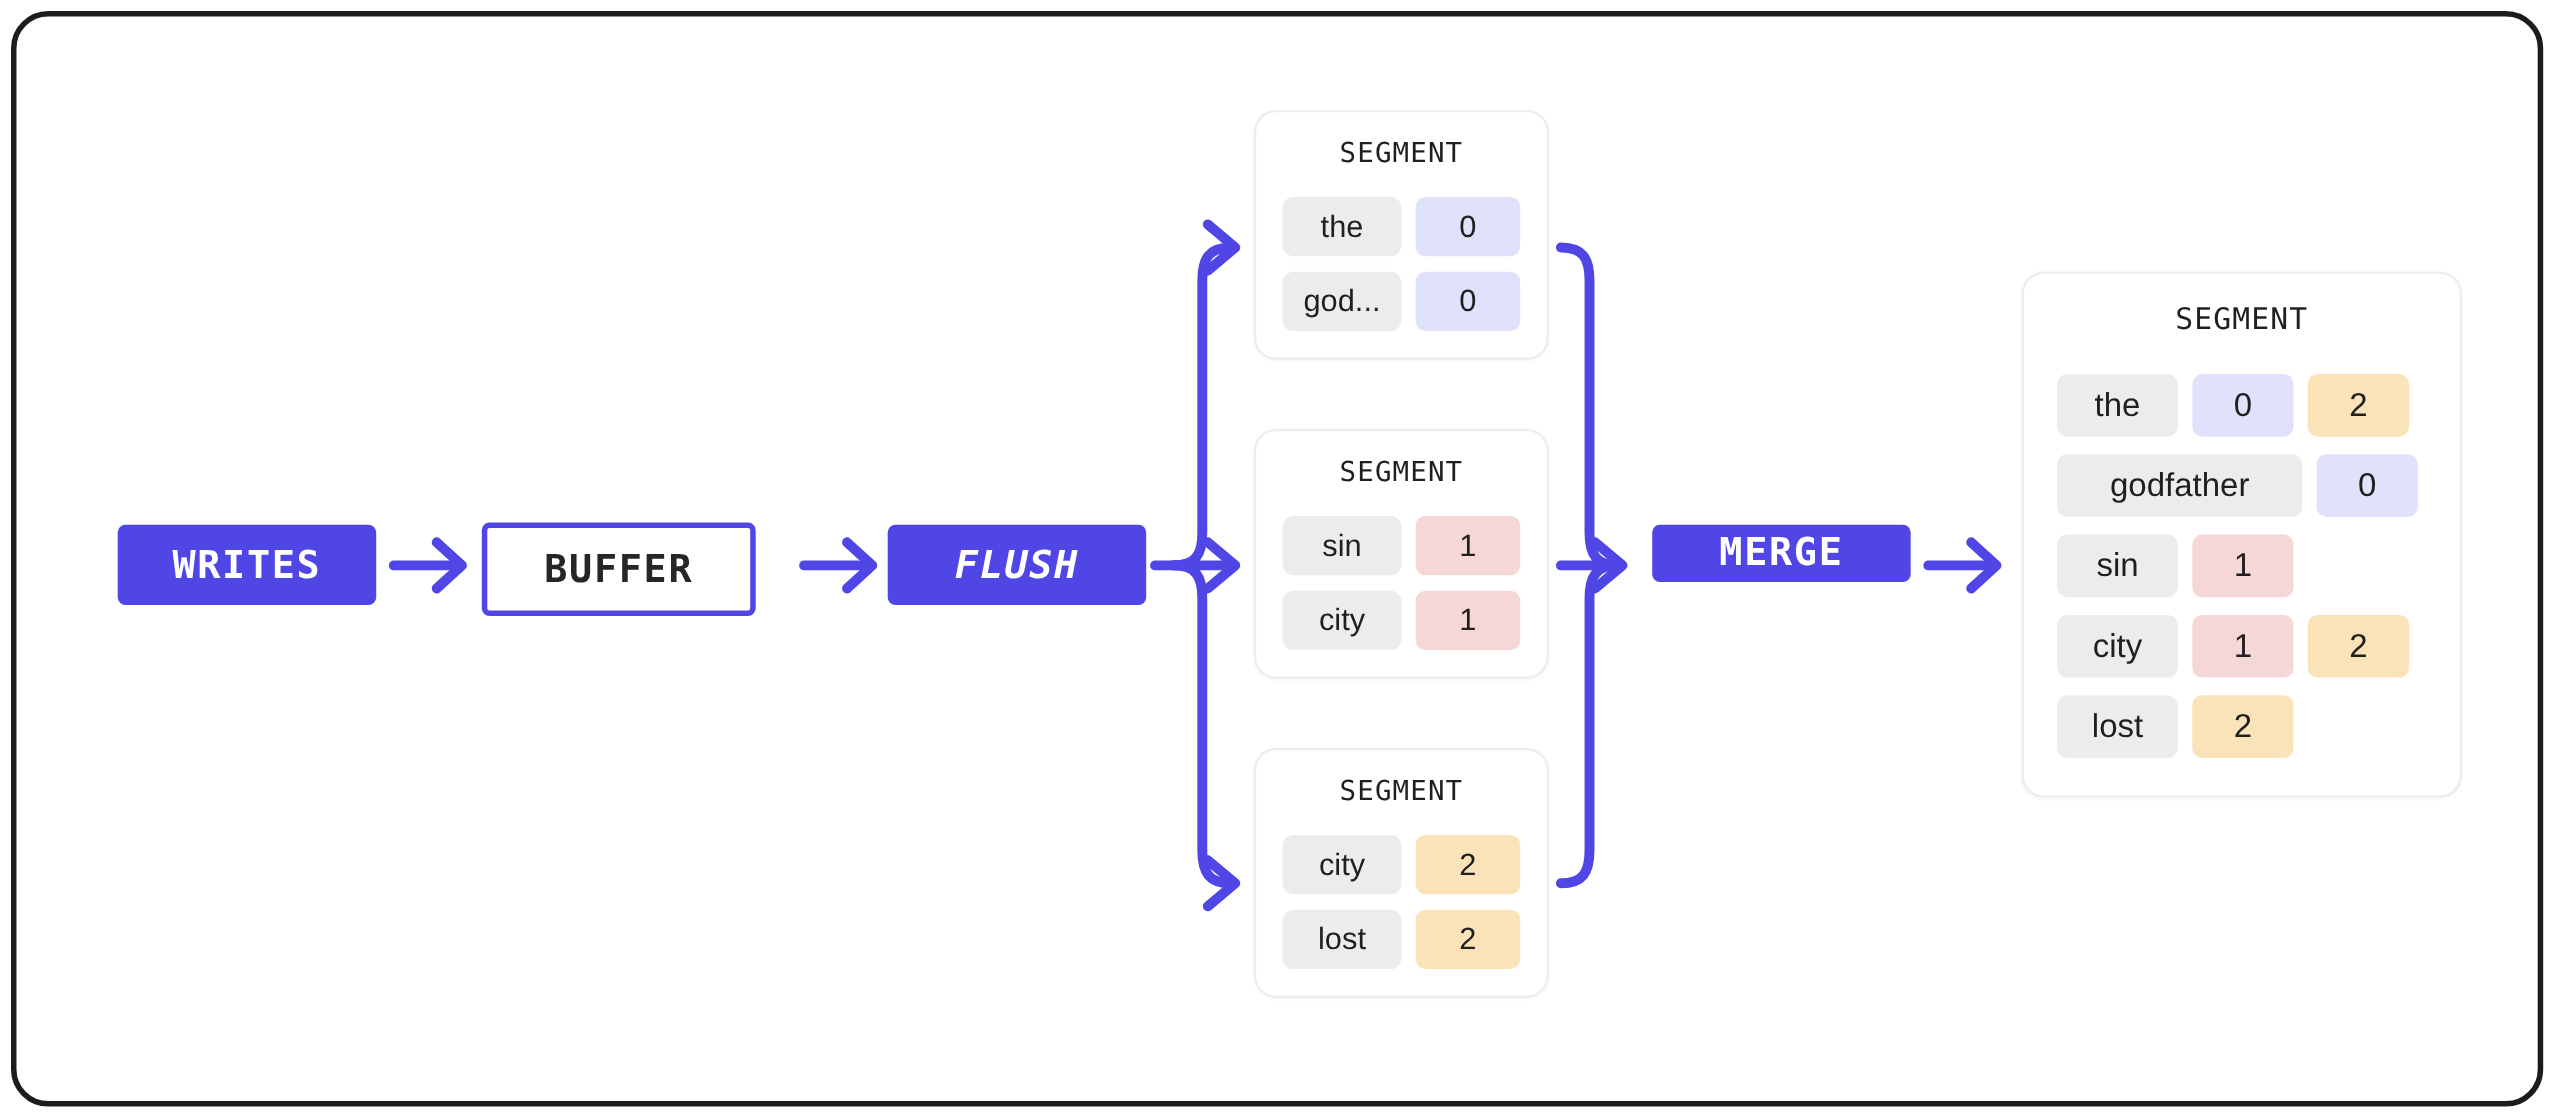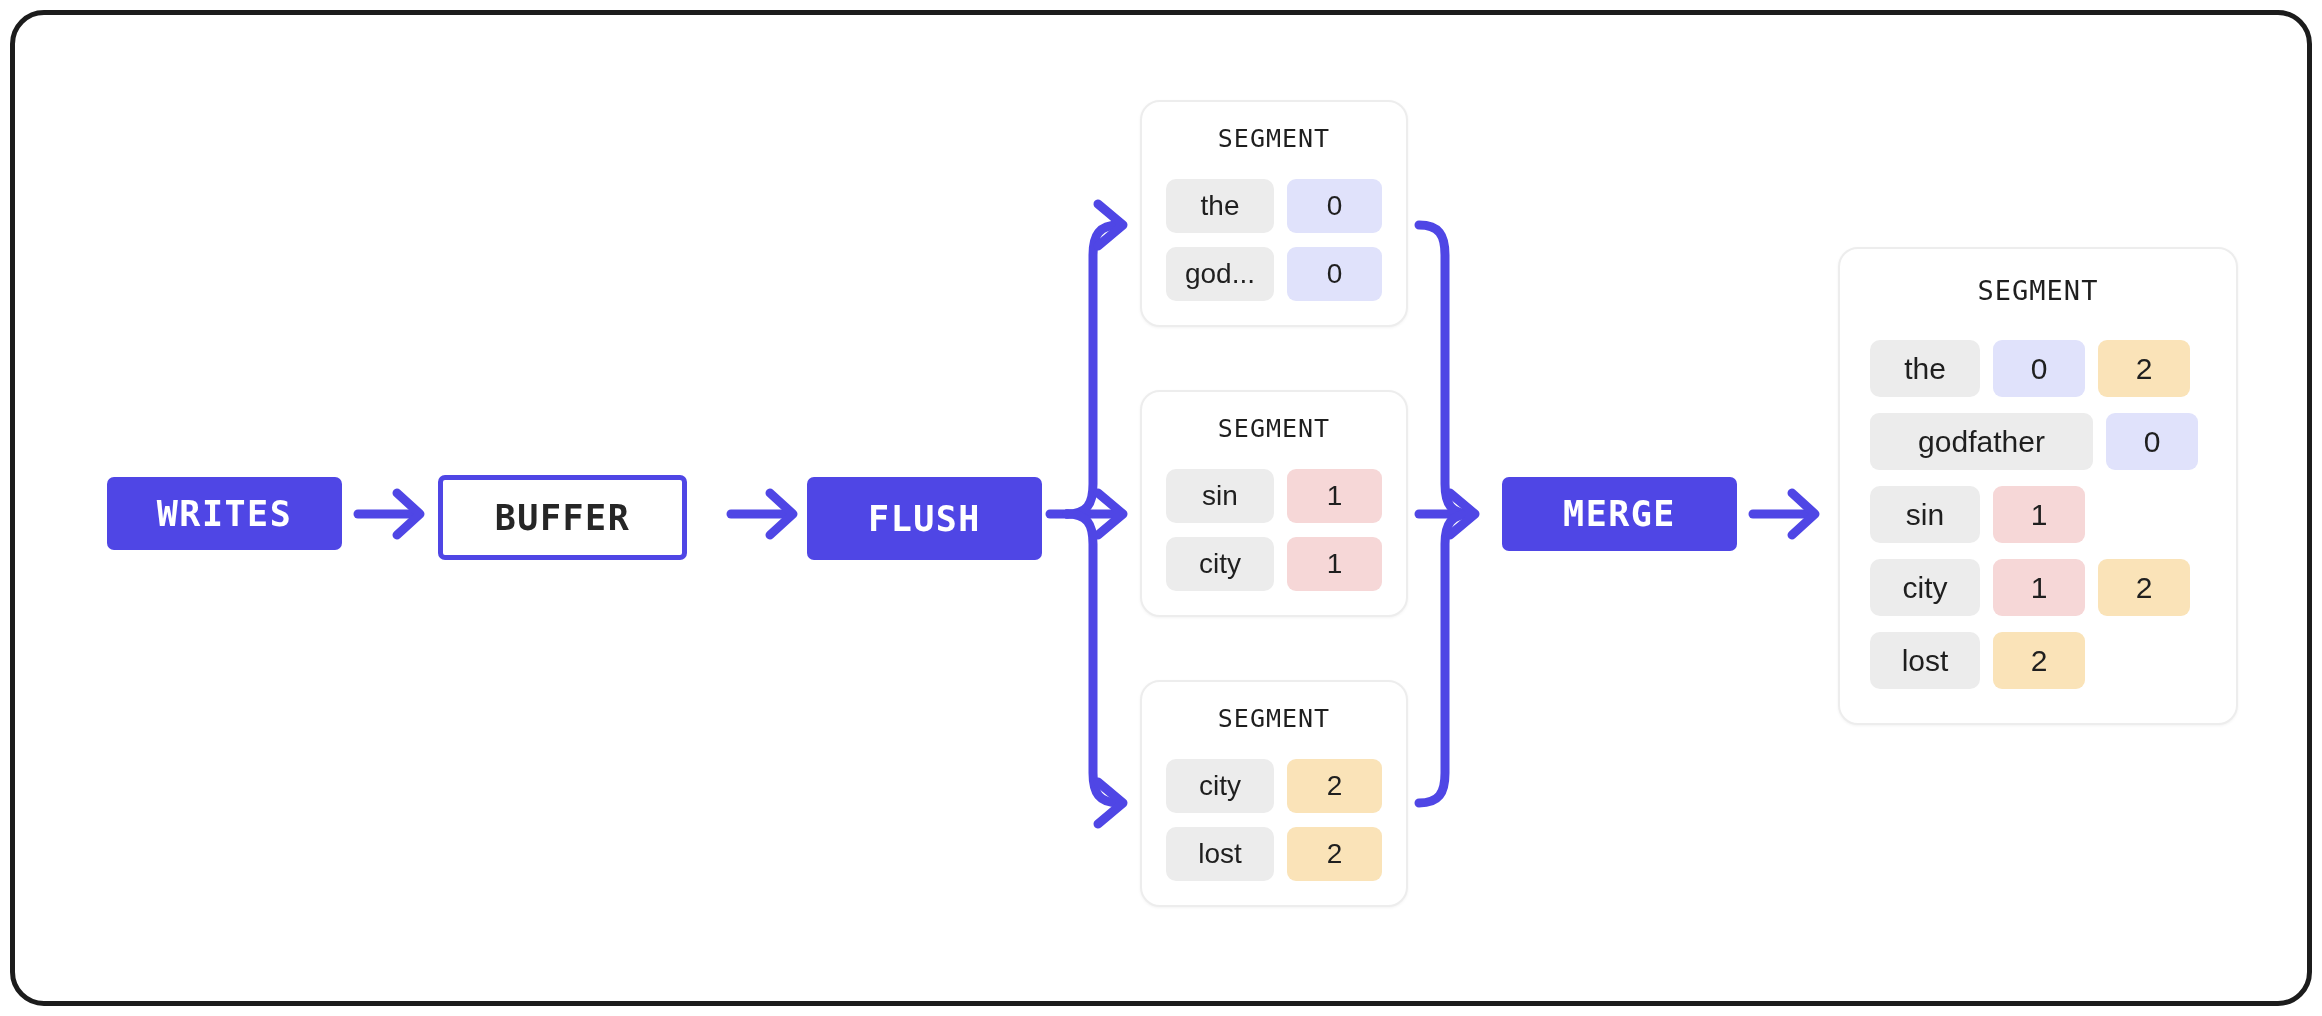--- a/index.html
+++ b/index.html
@@ -65,22 +65,22 @@
     background: #ffffff;
     color: #262626;
     border: 5px solid #4f46e5;
     font-family: "DejaVu Sans Mono", "Liberation Mono", monospace;
     font-weight: 700;
     font-size: 35px;
   }
 
   #node-writes { left: 92px;  top: 462px; width: 235px; height: 73px; }
   #node-buffer { left: 423px; top: 460px; width: 249px; height: 85px; }
-  #node-flush  { left: 792px; top: 462px; width: 235px; height: 83px; }
-  #node-merge  { left: 1487px; top: 462px; width: 235px; height: 74px; }
+  #node-flush  { left: 792px; top: 462px; width: 235px; height: 73px; font-style: italic; }
+  #node-merge  { left: 1487px; top: 462px; width: 235px; height: 52px; }
 
   
   .segment-card {
     position: absolute;
     box-sizing: border-box;
     background: #ffffff;
     border: 2px solid #ededed;
     border-radius: 20px;
     box-shadow: 0 1px 3px rgba(0,0,0,0.05);
     padding: 22px 24px 24px 24px;

